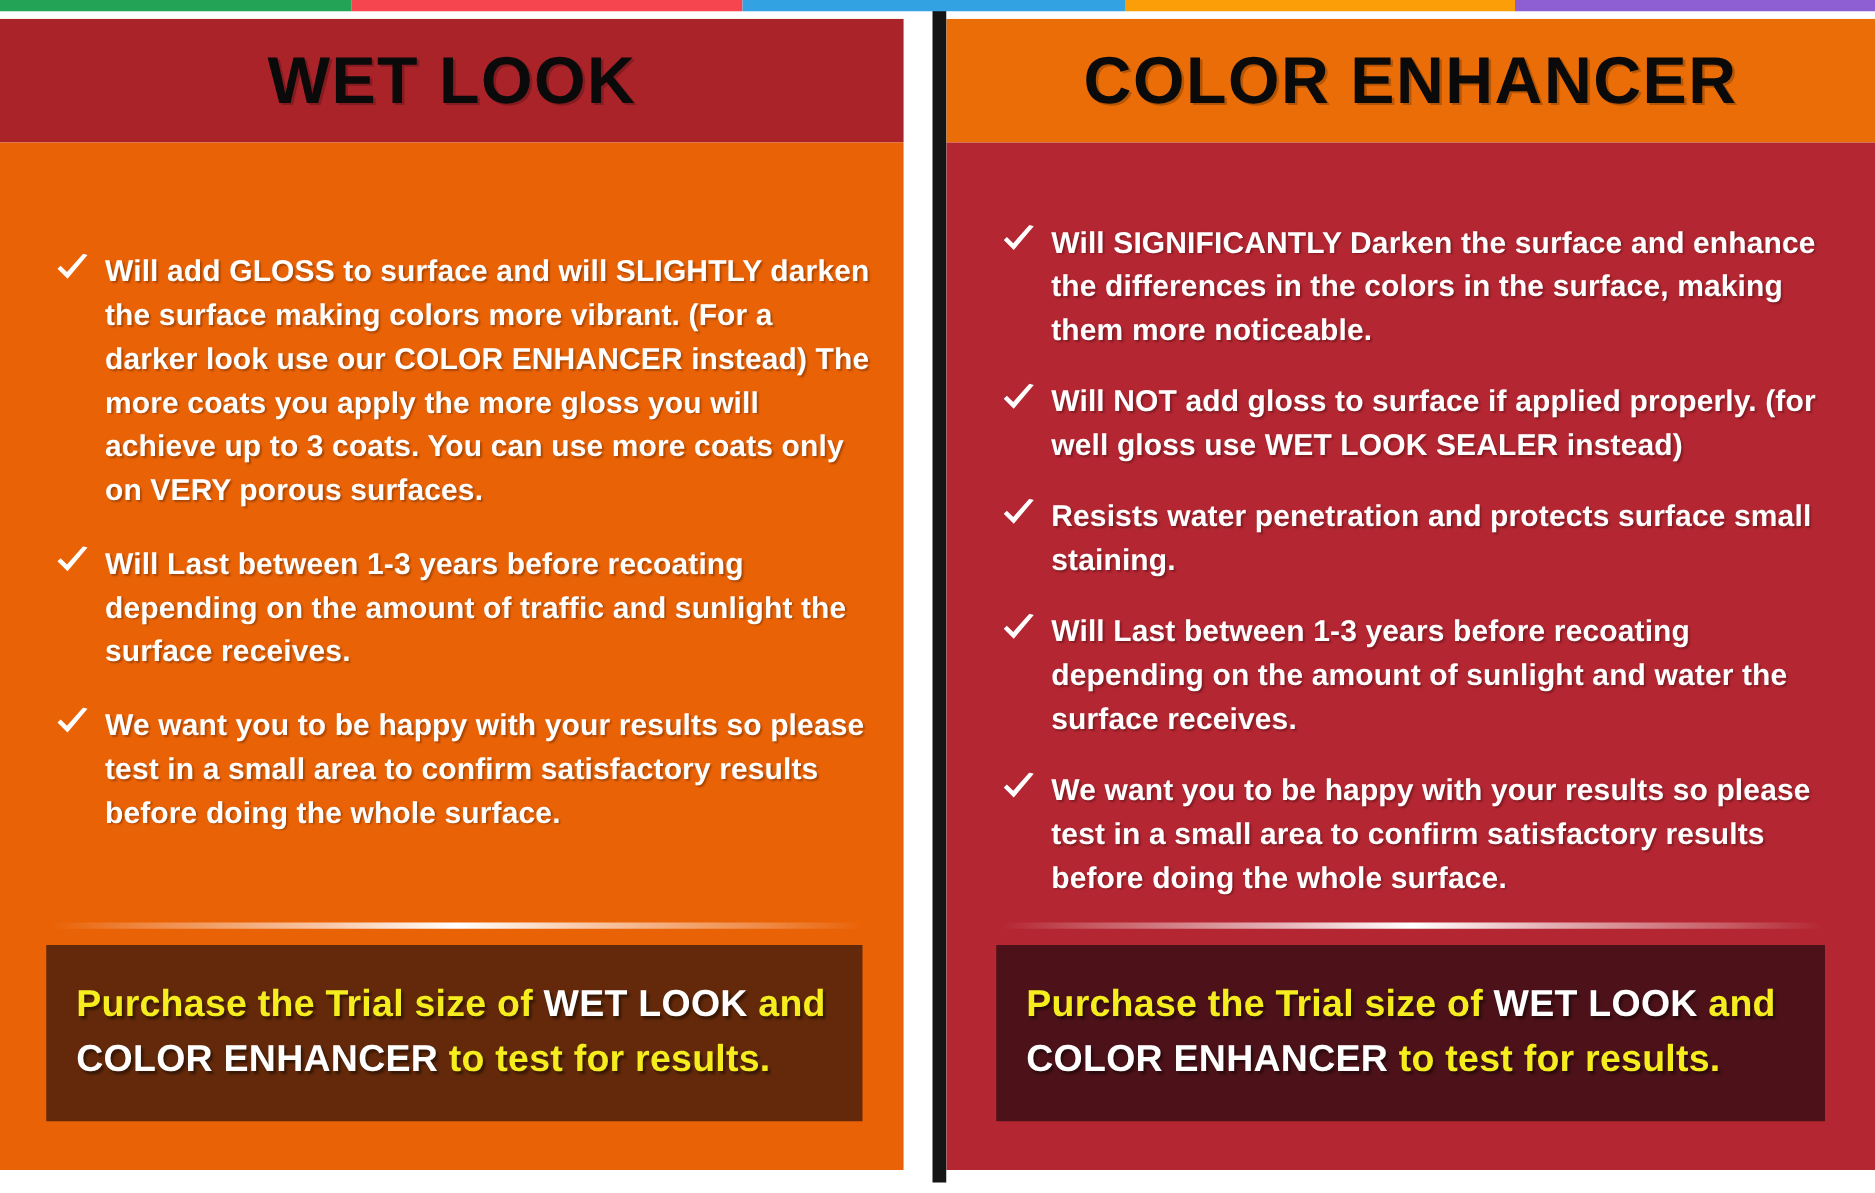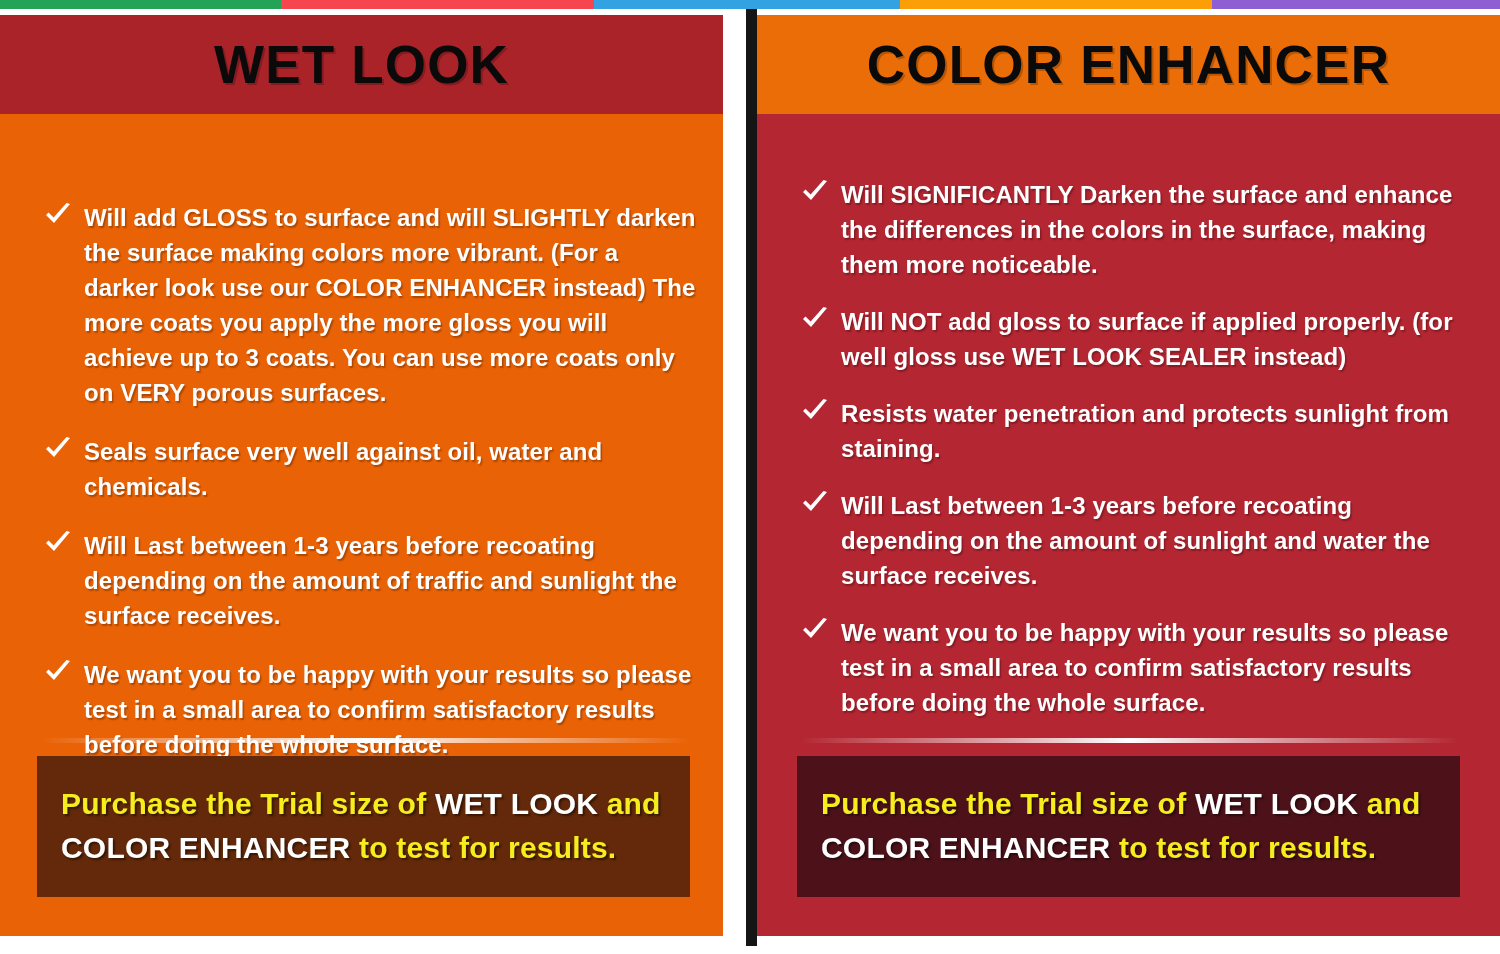--- a/index.html
+++ b/index.html
@@ -183,28 +183,20 @@
               </svg>
           </span>
           <span class="bullet-text">Will add GLOSS to surface and will SLIGHTLY darken the surface making colors more vibrant. (For a darker look use our COLOR ENHANCER instead) The more coats you apply the more gloss you will achieve up to 3 coats. You can use more coats only on VERY porous surfaces.</span>
         </li>
         <li class="bullet">
           <span class="check-icon">
             <svg width="28" height="24" viewBox="0 0 28 24">
                 <path d="M2 12 L10 20 L26 1 L22.5 0 L9.6 14.5 L4.5 9.6 Z" fill="currentColor"></path>
               </svg>
           </span>
-          <span class="bullet-text">Seals surface very well against oil, water and chemicals.</span>
-        </li>
-        <li class="bullet">
-          <span class="check-icon">
-            <svg width="28" height="24" viewBox="0 0 28 24">
-                <path d="M2 12 L10 20 L26 1 L22.5 0 L9.6 14.5 L4.5 9.6 Z" fill="currentColor"></path>
-              </svg>
-          </span>
           <span class="bullet-text">Will Last between 1-3 years before recoating depending on the amount of traffic and sunlight the surface receives.</span>
         </li>
         <li class="bullet">
           <span class="check-icon">
             <svg width="28" height="24" viewBox="0 0 28 24">
                 <path d="M2 12 L10 20 L26 1 L22.5 0 L9.6 14.5 L4.5 9.6 Z" fill="currentColor"></path>
               </svg>
           </span>
           <span class="bullet-text">We want you to be happy with your results so please test in a small area to confirm satisfactory results before doing the whole surface.</span>
         </li>
@@ -245,21 +237,21 @@
               </svg>
           </span>
           <span class="bullet-text">Will NOT add gloss to surface if applied properly. (for well gloss use WET LOOK SEALER instead)</span>
         </li>
         <li class="bullet">
           <span class="check-icon">
             <svg width="28" height="24" viewBox="0 0 28 24">
                 <path d="M2 12 L10 20 L26 1 L22.5 0 L9.6 14.5 L4.5 9.6 Z" fill="currentColor"></path>
               </svg>
           </span>
-          <span class="bullet-text">Resists water penetration and protects sunlight from staining.</span>
+          <span class="bullet-text">Resists water penetration and protects surface small staining.</span>
         </li>
         <li class="bullet">
           <span class="check-icon">
             <svg width="28" height="24" viewBox="0 0 28 24">
                 <path d="M2 12 L10 20 L26 1 L22.5 0 L9.6 14.5 L4.5 9.6 Z" fill="currentColor"></path>
               </svg>
           </span>
           <span class="bullet-text">Will Last between 1-3 years before recoating depending on the amount of sunlight and water the surface receives.</span>
         </li>
         <li class="bullet">

